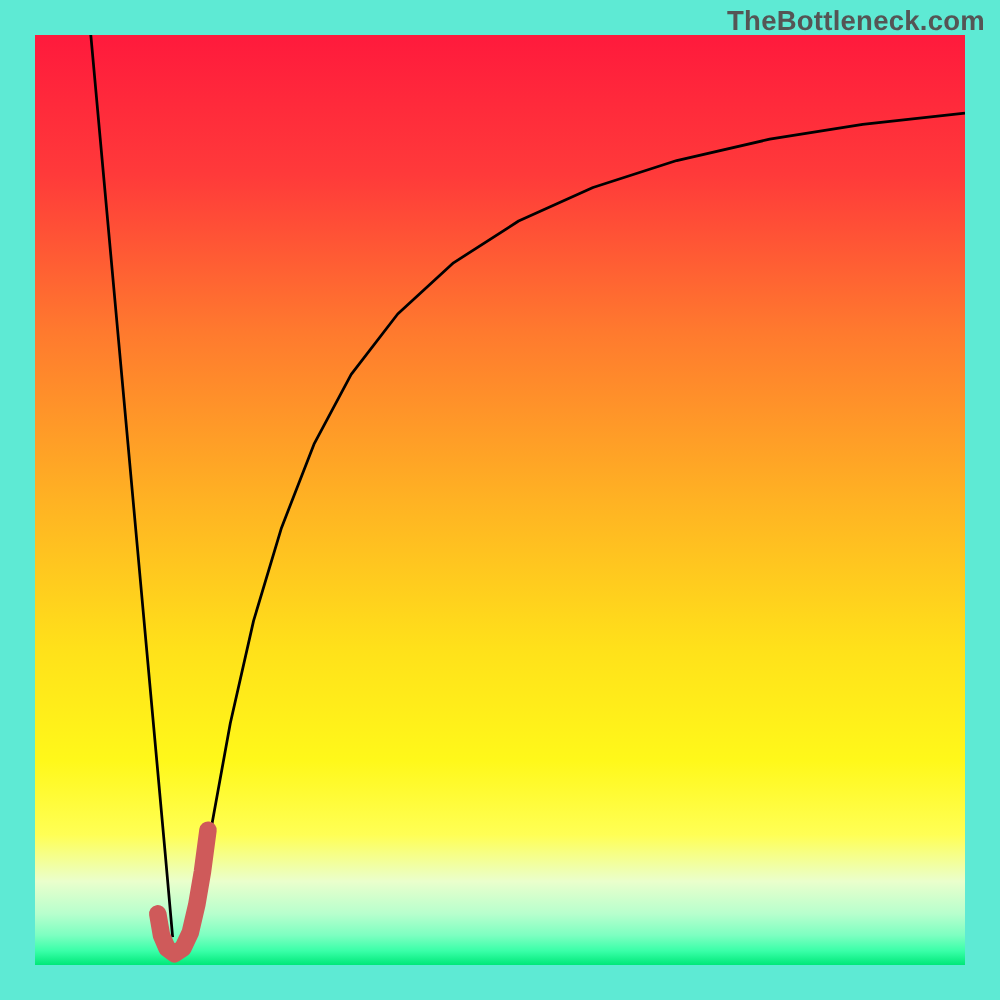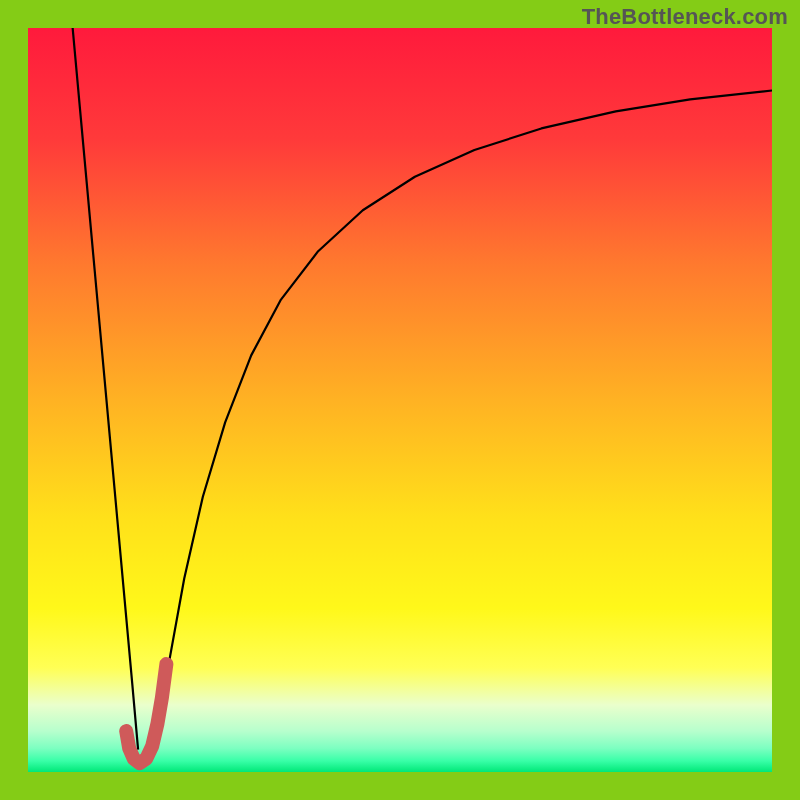--- a/index.html
+++ b/index.html
@@ -8,21 +8,21 @@
     width: 800px;
     height: 800px;
     overflow: hidden;
     background: #000;
     font-family: Arial, Helvetica, sans-serif;
   }
   .frame {
     position: relative;
     width: 800px;
     height: 800px;
-    background: #84cc16;
+    background: #5eead4;
   }
   .plot-area {
     position: absolute;
     left: 28px;
     top: 28px;
     width: 744px;
     height: 744px;
   }
   .watermark {
     position: absolute;

